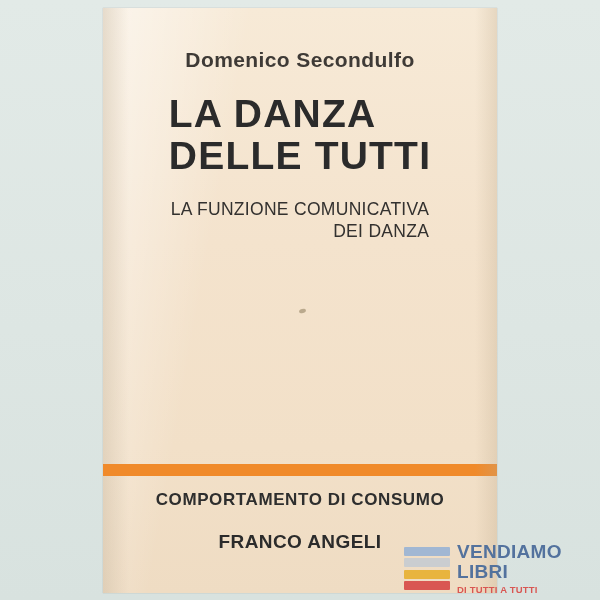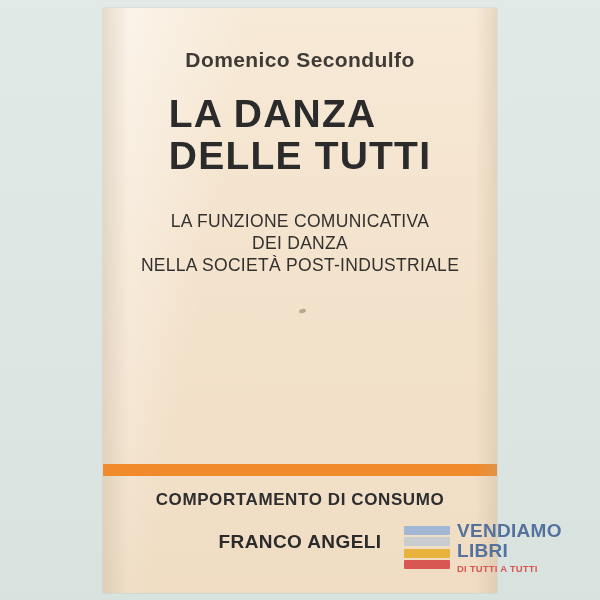--- a/index.html
+++ b/index.html
@@ -78,26 +78,26 @@
     font-weight: bold;
     color: #2b2b2b;
     letter-spacing: 1.2px;
   }
   .title .line2 {
     display: block;
     margin-top: 2px;
   }
 
   .subtitle {
-    margin-top: 34px;
+    margin-top: 22px;
     font-size: 17.5px;
     line-height: 1.26;
     font-weight: normal;
     color: #33312f;
-    text-align: center;
+    text-align: right;
     letter-spacing: 0.3px;
   }
   .subtitle span { display: block; }
 
   
   .speck {
     position: absolute;
     left: 196px;
     top: 301px;
     width: 7px;
@@ -139,21 +139,21 @@
     font-size: 19px;
     font-weight: bold;
     color: #2b2b2b;
     letter-spacing: 0.4px;
   }
 
   
   .watermark {
     position: absolute;
     right: 6px;
-    bottom: 22px;
+    bottom: 1px;
     width: 190px;
     height: 62px;
     display: flex;
     align-items: center;
     opacity: 0.97;
   }
   .wm-books {
     width: 46px;
     height: 44px;
     margin-right: 7px;
@@ -209,21 +209,20 @@
       <div class="author">Domenico Secondulfo</div>
 
       <div class="title">
         <span class="line1">LA DANZA</span>
         <span class="line2">DELLE TUTTI</span>
       </div>
 
       <div class="subtitle">
         <span>LA FUNZIONE COMUNICATIVA</span>
         <span>DEI DANZA</span>
-        <span>NELLA SOCIETÀ POST-INDUSTRIALE</span>
       </div>
 
     </div>
 
     <div class="speck"></div>
 
     <div class="orange-band"></div>
 
     <div class="series">COMPORTAMENTO DI CONSUMO</div>
 

